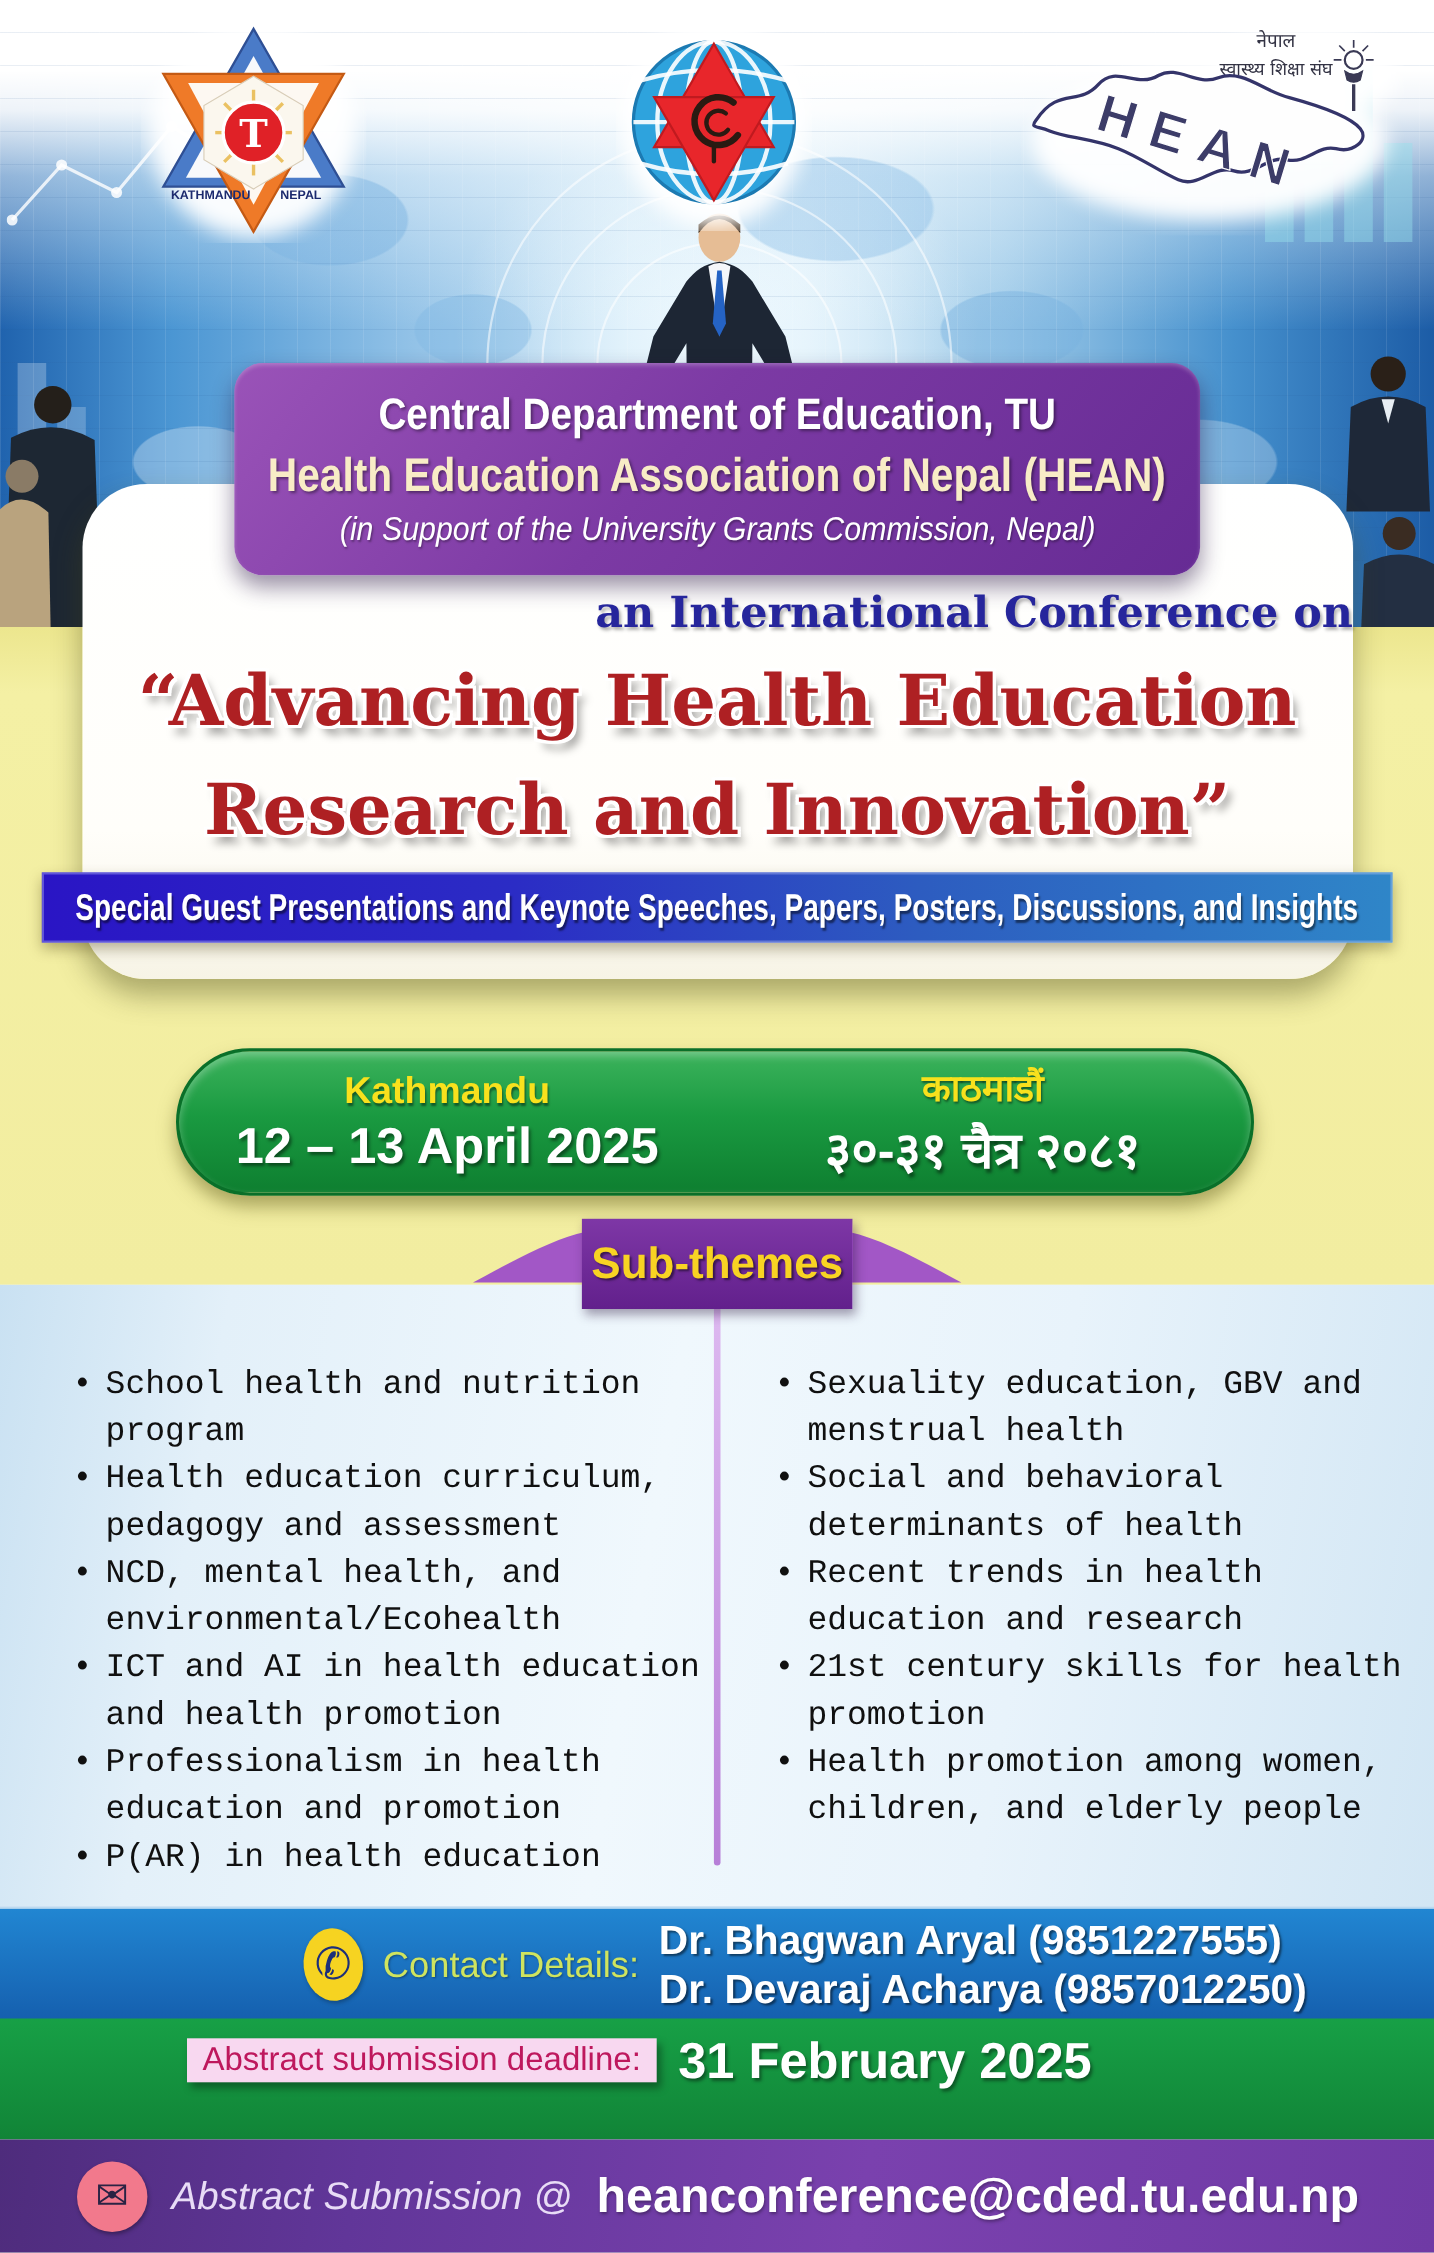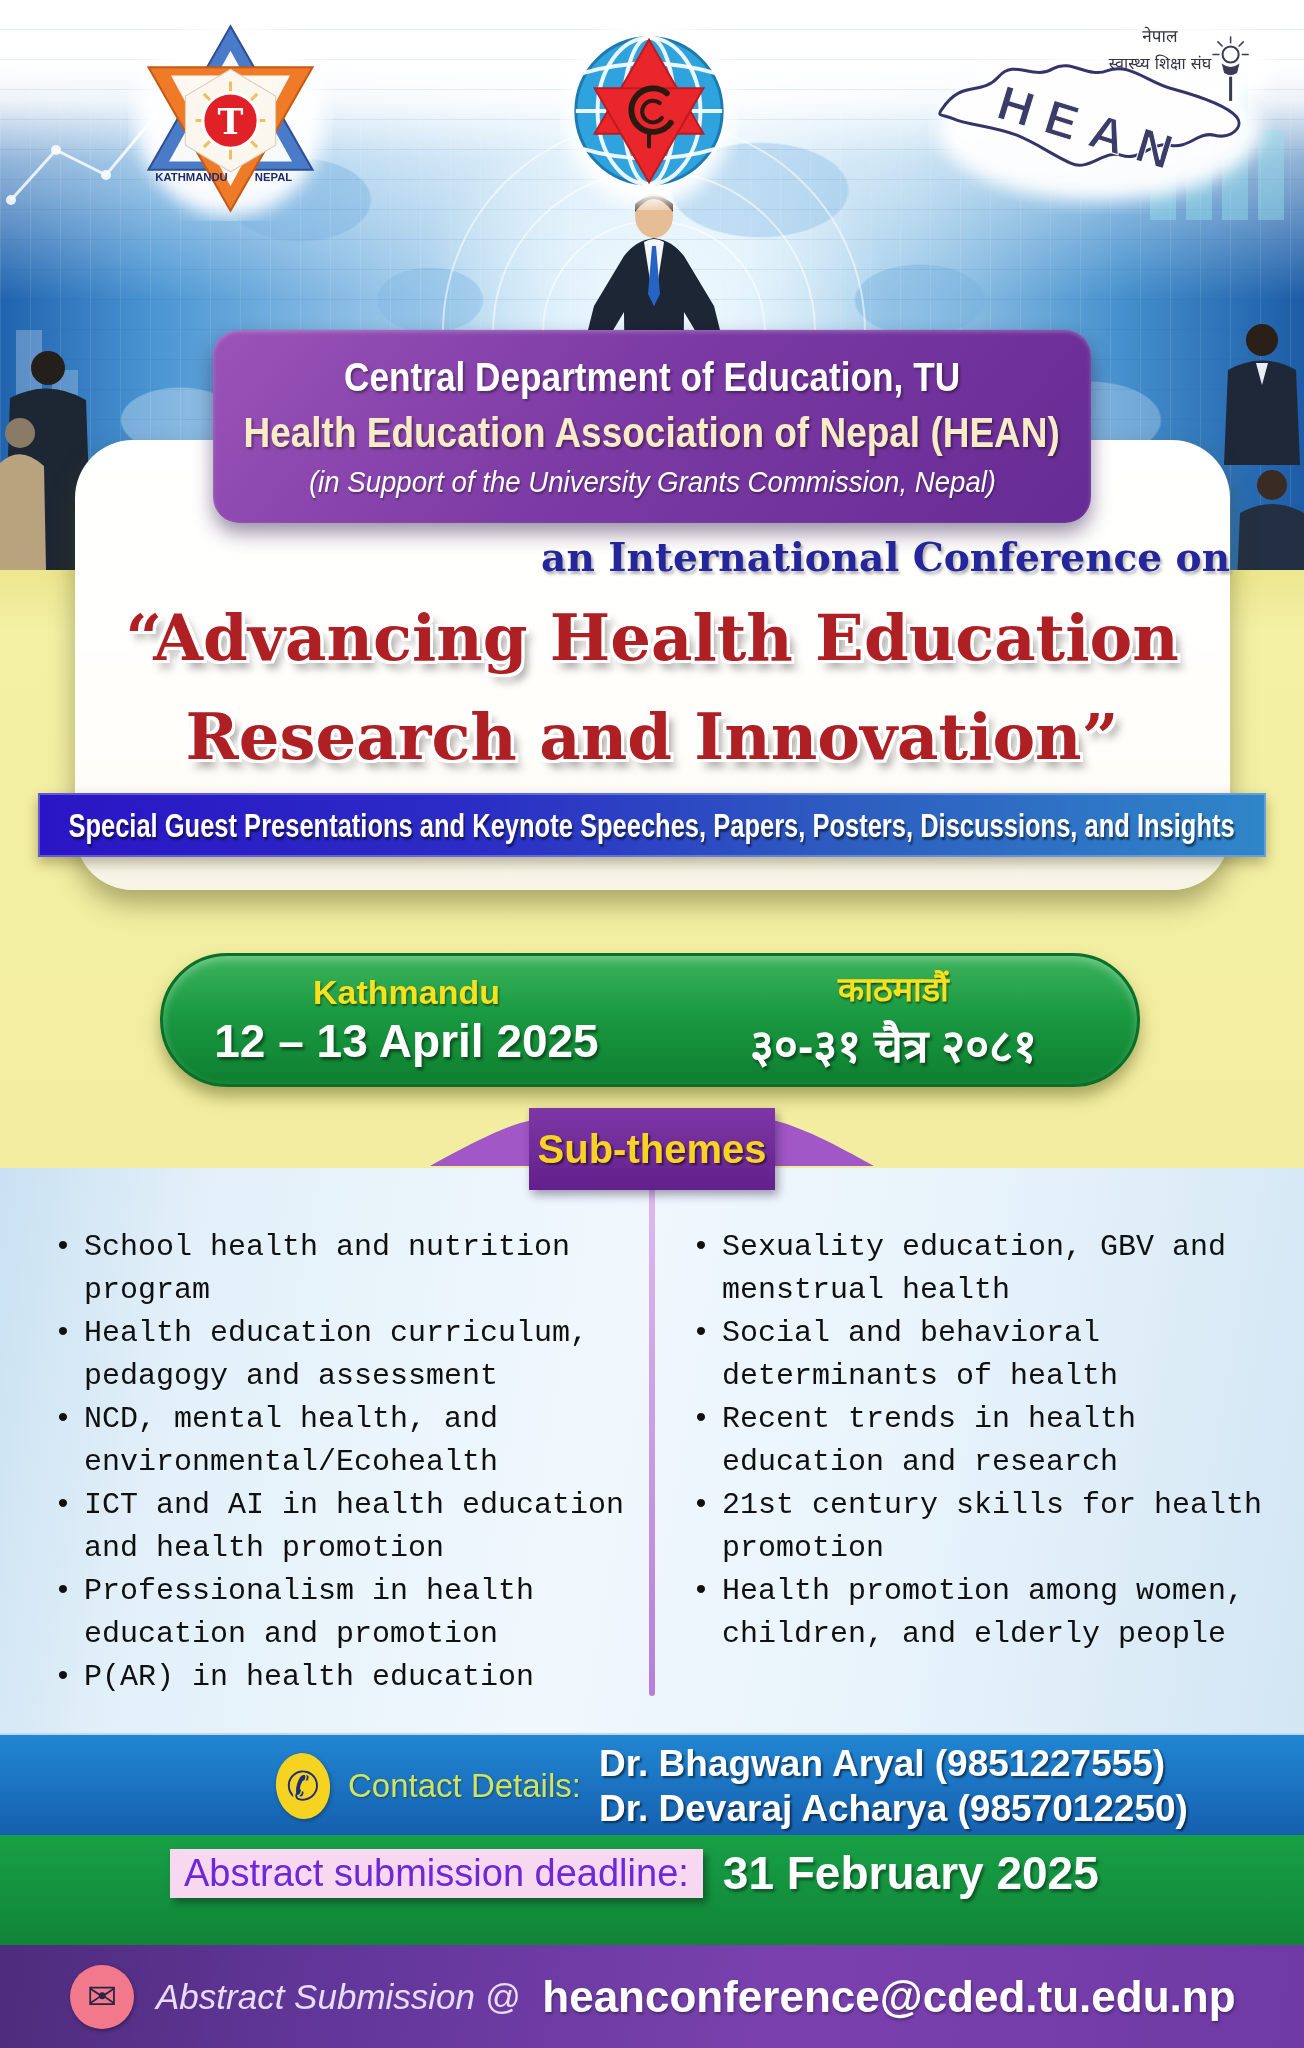--- a/index.html
+++ b/index.html
@@ -70,41 +70,41 @@
   .pill-city{font-size:34px;font-weight:bold;color:#f8e11d;text-shadow:1px 2px 2px rgba(0,0,0,.45);}
   .pill-date{font-size:46px;font-weight:bold;color:#fff;text-shadow:2px 3px 3px rgba(0,0,0,.45);}
   
   .badge-wing{position:absolute;z-index:4;}
   .badge{position:absolute;left:529px;top:1108px;width:246px;height:82px;z-index:5;
         background:linear-gradient(180deg,#7e37a6,#62208c);display:flex;align-items:center;justify-content:center;
         box-shadow:3px 5px 9px rgba(40,20,60,.4);}
   .badge span{font-size:40px;font-weight:bold;color:#f8d323;text-shadow:2px 2px 2px rgba(0,0,0,.5);}
   .divider{position:absolute;left:649px;top:1188px;width:6px;height:508px;z-index:3;
         background:linear-gradient(180deg,#ddb9f0,#b77fd8);border-radius:3px;}
-  .list{position:absolute;z-index:3;margin:4px;padding:0;list-style:none;}
+  .list{position:absolute;z-index:3;margin:16px;padding:0;list-style:none;}
   .list li{position:relative;padding-left:34px;font-family:"Liberation Mono",monospace;
         font-size:30px;line-height:43px;color:#101010;}
   .list li::before{content:"•";position:absolute;left:4px;}
   .list-left{left:46px;top:1222px;width:590px;}
   .list-right{left:684px;top:1222px;width:596px;}
   
   .contact{position:absolute;left:0;top:1733px;width:1304px;height:102px;z-index:2;
         background:linear-gradient(180deg,#2186d2 0%,#1a6fbd 60%,#155fae 100%);
         border-top:2px solid #bcd9ef;display:flex;align-items:center;}
   .contact-inner{display:flex;align-items:center;margin-left:276px;gap:18px;}
   .phone-badge{width:54px;height:66px;background:#f6d321;border-radius:50%;display:flex;align-items:center;
         justify-content:center;transform:rotate(-6deg);box-shadow:1px 2px 4px rgba(0,0,0,.3);flex:0 0 auto;}
   .phone-glyph{font-size:40px;color:#1c2f7a;font-family:"DejaVu Sans",sans-serif;}
   .contact-label{font-size:33px;color:#cfe45f;text-shadow:1px 1px 2px rgba(0,0,0,.35);white-space:nowrap;}
   .contact-names{display:flex;flex-direction:column;line-height:45px;}
   .contact-name{font-size:37px;font-weight:bold;color:#fff;text-shadow:2px 2px 2px rgba(0,0,0,.5);white-space:nowrap;}
   .deadlines{position:absolute;left:0;top:1835px;width:1304px;height:110px;z-index:2;box-sizing:border-box;
         background:linear-gradient(180deg,#17a046,#118437);padding:7px 0 0 170px;}
   .dl-row{display:flex;align-items:center;gap:20px;margin-top:4px;}
-  .dl-label{font-size:38px;color:#6d28d9;padding:3px 14px;box-shadow:4px 5px 7px rgba(0,0,0,.35);white-space:nowrap;}
+  .dl-label{font-size:30px;color:#be185d;padding:3px 14px;box-shadow:4px 5px 7px rgba(0,0,0,.35);white-space:nowrap;}
   .dl-label.pink{background:#f8d8f0;}
   .dl-label.blue{background:#cfe7f8;}
   .dl-value{font-size:46px;font-weight:bold;color:#fff;text-shadow:2px 3px 3px rgba(0,0,0,.4);white-space:nowrap;}
   .footer{position:absolute;left:0;top:1945px;width:1304px;height:103px;z-index:2;box-sizing:border-box;
         background:linear-gradient(100deg,#4e2c7c 0%,#613699 25%,#7a41ae 60%,#6f3aa5 100%);
         display:flex;align-items:center;padding-left:70px;gap:22px;}
   .mail-badge{width:64px;height:64px;border-radius:50%;background:#f2798c;display:flex;align-items:center;
         justify-content:center;box-shadow:1px 2px 4px rgba(0,0,0,.35);flex:0 0 auto;}
   .mail-glyph{font-size:36px;color:#2a2344;font-family:"DejaVu Sans",sans-serif;}
   .footer-label{font-size:35px;color:#e8dcf6;white-space:nowrap;font-style:italic;}

